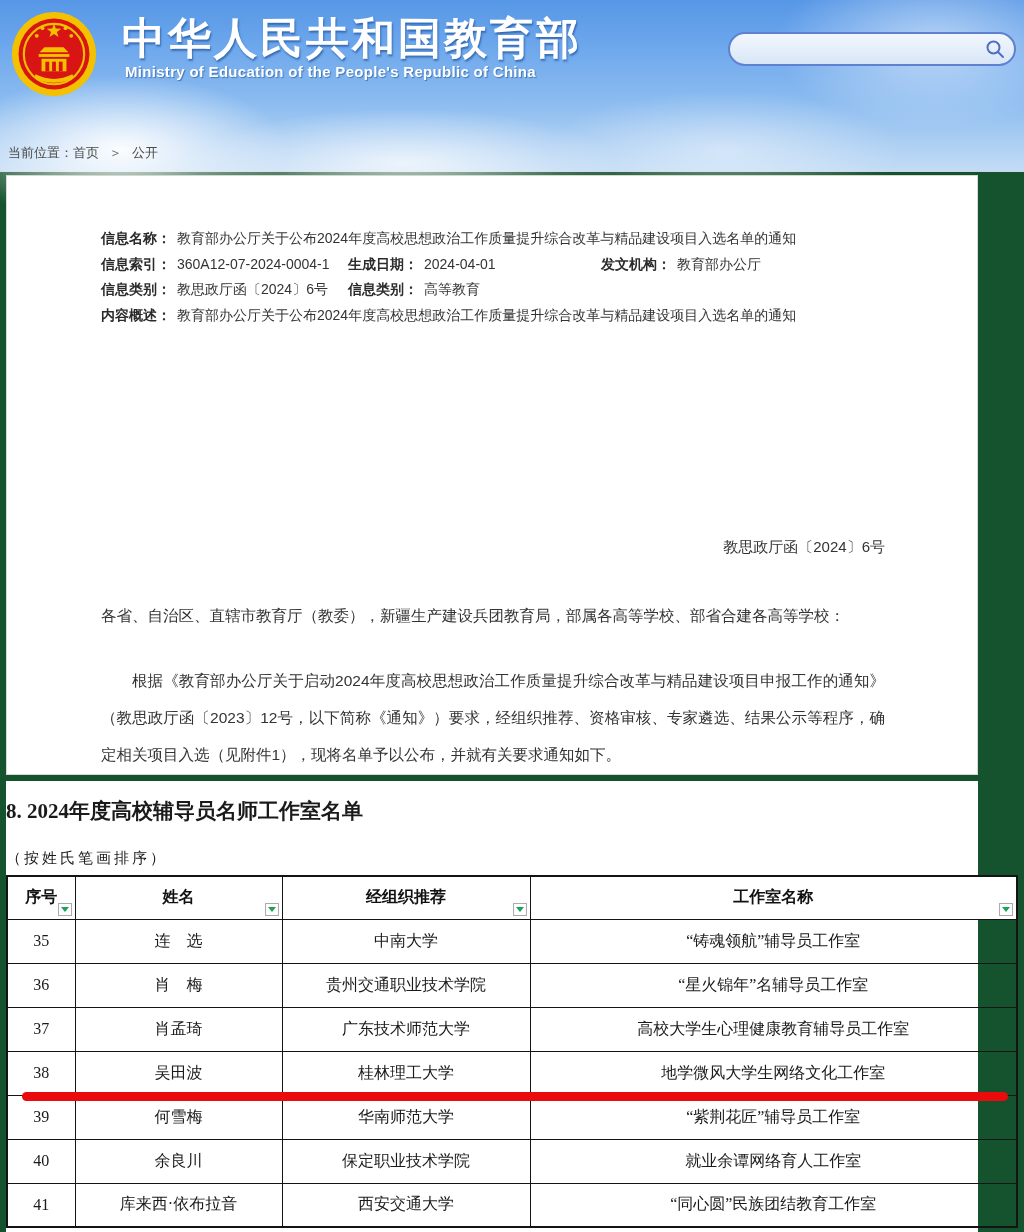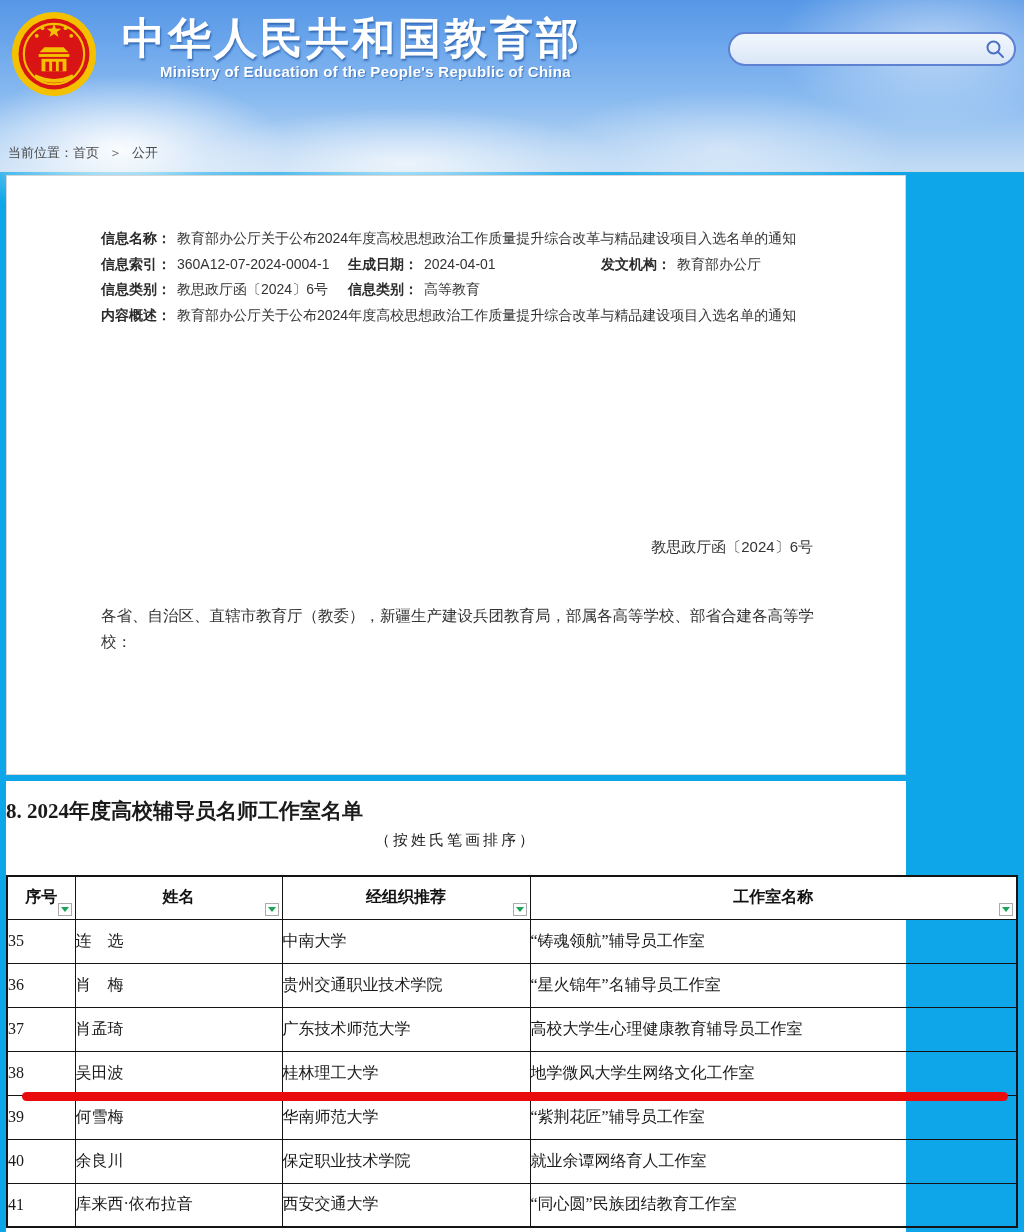--- a/index.html
+++ b/index.html
@@ -1,50 +1,50 @@
 <!DOCTYPE html>
 <html><head>
 <meta charset="utf-8">
 <style>
   * { margin:0; padding:0; box-sizing:border-box; }
   html,body { background:#e9e9e9; }
   body { font-family:"Liberation Sans", sans-serif; }
   .page { position:relative; width:1024px; height:1232px; margin:0 auto;
-          background:#0ea5e9; overflow:hidden; }
+          background:#14532d; overflow:hidden; }
 
   
   .banner { position:absolute; left:0; top:0; width:1024px; height:172px;
             background:linear-gradient(180deg,#5697e6 0%,#6ba6ec 25%,#8cbcf0 60%,#c3dcf5 100%);
             border-bottom:1px solid #c9d6e4; }
   .cloud { position:absolute; pointer-events:none;
            background:radial-gradient(ellipse at center, rgba(255,255,255,.95) 0%, rgba(255,255,255,0) 70%); }
   .cloud.c1 { left:-50px; top:75px; width:340px; height:150px; }
   .cloud.c2 { left:190px; top:108px; width:430px; height:110px; opacity:.75; }
   .cloud.c3 { right:-70px; top:-40px; width:320px; height:170px; opacity:.55; }
   .cloud.c4 { right:120px; top:90px; width:360px; height:120px; opacity:.45; }
   .emblem { position:absolute; left:8px; top:9px; width:92px; height:92px; }
   .site-title { position:absolute; left:122px; top:10px; color:#fff; font-weight:bold;
                 font-size:43px; letter-spacing:3px;
                 text-shadow:1px 2px 2px rgba(25,75,150,.65); white-space:nowrap; }
   .site-subtitle { position:absolute; left:125px; top:63px; color:#fff; font-weight:bold;
                    font-size:15px; letter-spacing:.3px;
-                   text-shadow:1px 1px 1px rgba(25,75,150,.6); white-space:nowrap;margin-left:35px; }
+                   text-shadow:1px 1px 1px rgba(25,75,150,.6); white-space:nowrap; }
   .search-box { position:absolute; left:728px; top:32px; width:288px; height:34px;
                 border:2px solid #5f81d2; border-radius:18px;
                 background:linear-gradient(180deg,#f2f7fd,#d9e6f7);
                 display:flex; align-items:center; }
   .search-input { flex:1; height:100%; border:none; outline:none; background:transparent;
                   padding:0 6px 0 14px; font-size:14px; color:#333; }
   .search-icon { width:20px; height:20px; margin-right:9px; cursor:pointer; flex:0 0 auto; }
   .breadcrumb { position:absolute; left:8px; bottom:9px; font-size:13px; color:#4a4a4a; }
   .breadcrumb a { color:#4a4a4a; text-decoration:none; cursor:pointer; }
   .breadcrumb .sep { margin:0 10px; color:#6a6a6a; }
 
   
-  .panel { position:absolute; left:6px; width:900px; background:#fff;
+  .panel { position:absolute; left:6px; width:972px; background:#fff;
            border:1px solid #d7d7d7; }
   .panel1 { top:175px; height:600px; }
   .panel2 { top:781px; height:451px; border:none; }
 
   
   .meta { position:absolute; left:94px; top:50px; right:50px; font-size:14px; color:#333; }
   .meta-row { line-height:25.5px; white-space:nowrap; }
   .meta-pair { display:inline-block; vertical-align:top; white-space:normal; }
   .meta-label { font-weight:bold; color:#2b2b2b; margin-right:6px; }
   .meta-value { color:#333; }
@@ -55,29 +55,29 @@
   .doc-number { position:absolute; right:92px; top:362px; font-size:15px; color:#333; }
   .salutation { position:absolute; left:94px; right:80px; top:427px; font-size:15.5px;
                 color:#333; line-height:26px; }
   .body-para { position:absolute; left:94px; right:92px; top:486px; font-size:15.5px;
                color:#333; line-height:37px; text-indent:2em; text-align:justify; }
 
   
   .tbl-title { position:absolute; left:0; right:0; top:16px; text-align:left;
                font-family:"Liberation Serif", serif; font-weight:bold; font-size:21px;
                color:#1a1a1a; }
-  .tbl-subtitle { position:absolute; left:0; right:0; top:50px; text-align:center;
+  .tbl-subtitle { position:absolute; left:0; right:0; top:68px; text-align:left;
                   font-family:"Liberation Serif", serif; font-size:15px; letter-spacing:3px;
                   color:#1a1a1a; }
   table.roster { position:absolute; left:0; top:94px; width:1012px;
                  border-collapse:collapse; border:2px solid #141414; table-layout:fixed; }
   table.roster th { position:relative; height:43px; border:1px solid #141414;
                     font-family:"Liberation Sans", sans-serif; font-weight:bold;
                     font-size:16px; color:#111; background:#fff; }
-  table.roster td { height:44px; border:1px solid #141414; text-align:left;
+  table.roster td { height:44px; border:1px solid #141414; text-align:center;
                     font-family:"Liberation Serif", serif; font-size:16px; color:#1a1a1a; }
   .filter-btn { position:absolute; right:3px; bottom:3px; width:14px; height:13px;
                 background:#fff; border:1px solid #ababab; display:flex;
                 align-items:center; justify-content:center; cursor:pointer; }
   .filter-btn .tri { width:0; height:0; border-left:4px solid transparent;
                      border-right:4px solid transparent; border-top:5px solid #1ea25a; }
 
   .red-underline { position:absolute; left:22px; top:1092px; width:986px; height:9px;
                    border-radius:5px; z-index:5; }
 </style>
@@ -130,20 +130,21 @@
     <div class="meta" id="meta-rows">
         <div class="meta-row"><span class="meta-pair"><span class="meta-label">信息名称：</span><span class="meta-value">教育部办公厅关于公布2024年度高校思想政治工作质量提升综合改革与精品建设项目入选名单的通知</span></span></div>
         <div class="meta-row"><span class="meta-pair" style="width: 247px;"><span class="meta-label">信息索引：</span><span class="meta-value">360A12-07-2024-0004-1</span></span><span class="meta-pair" style="width: 253px;"><span class="meta-label">生成日期：</span><span class="meta-value">2024-04-01</span></span><span class="meta-pair"><span class="meta-label">发文机构：</span><span class="meta-value">教育部办公厅</span></span></div>
         <div class="meta-row"><span class="meta-pair" style="width: 247px;"><span class="meta-label">信息类别：</span><span class="meta-value">教思政厅函〔2024〕6号</span></span><span class="meta-pair"><span class="meta-label">信息类别：</span><span class="meta-value">高等教育</span></span></div>
         <div class="meta-row"><span class="meta-pair"><span class="meta-label">内容概述：</span><span class="meta-value">教育部办公厅关于公布2024年度高校思想政治工作质量提升综合改革与精品建设项目入选名单的通知</span></span></div>
       </div>
 
 
     <div class="doc-number">教思政厅函〔2024〕6号</div>
     <div class="salutation">各省、自治区、直辖市教育厅（教委），新疆生产建设兵团教育局，部属各高等学校、部省合建各高等学校：</div>
+    <div class="body-para">根据《教育部办公厅关于启动2024年度高校思想政治工作质量提升综合改革与精品建设项目申报工作的通知》（教思政厅函〔2023〕12号，以下简称《通知》）要求，经组织推荐、资格审核、专家遴选、结果公示等程序，确定相关项目入选（见附件1），现将名单予以公布，并就有关要求通知如下。</div>
   </div>
 
   <div class="panel panel2">
     <div class="tbl-title">8. 2024年度高校辅导员名师工作室名单</div>
     <div class="tbl-subtitle">（按姓氏笔画排序）</div>
 
     <table class="roster">
       <colgroup>
         <col style="width:68px">
           <col style="width:207px">

